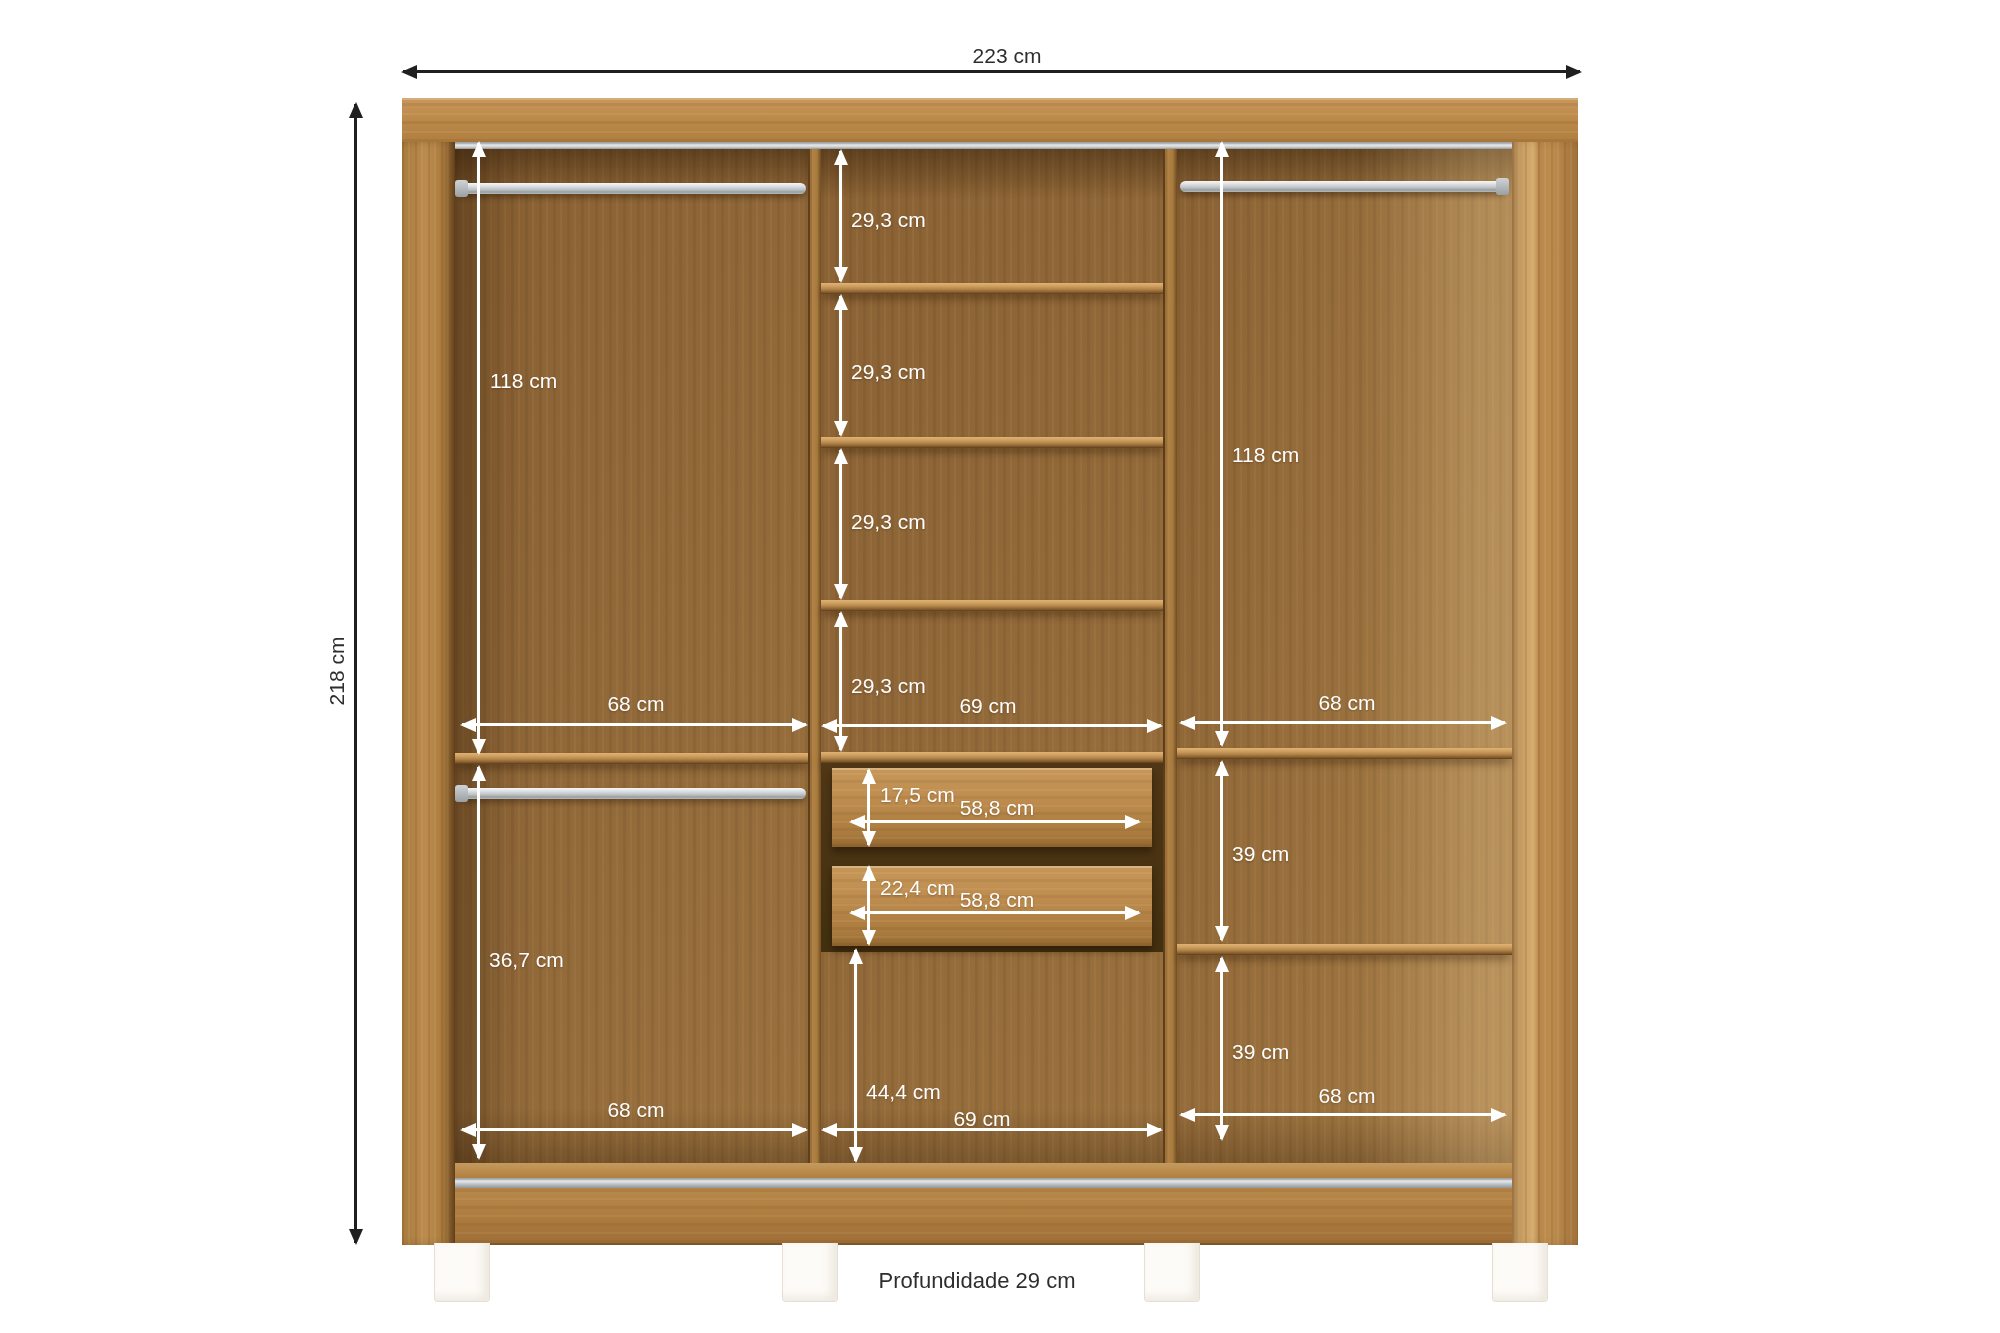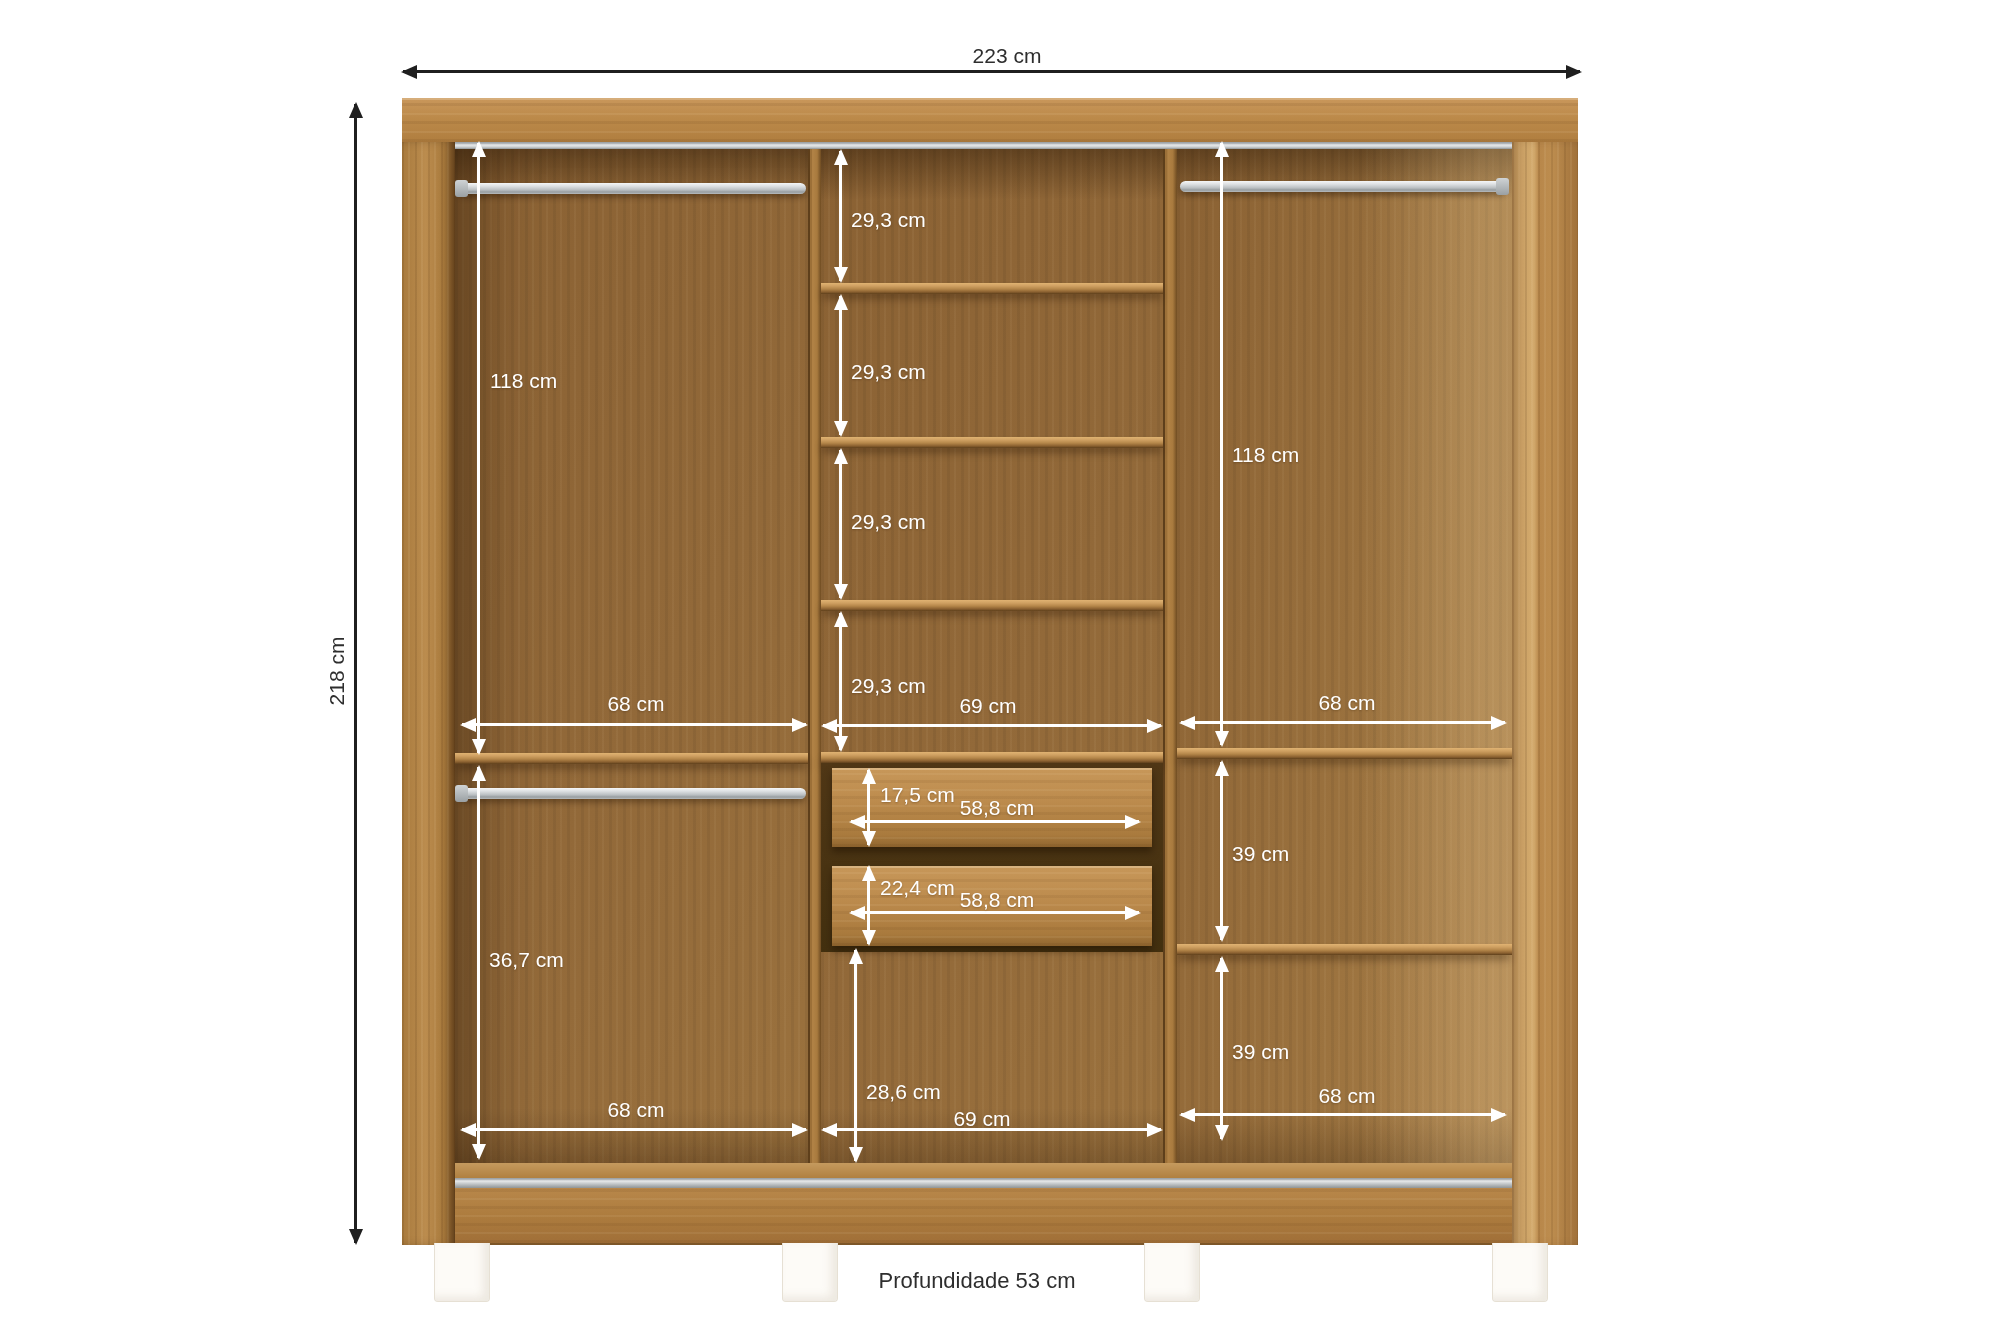--- a/index.html
+++ b/index.html
@@ -198,34 +198,34 @@
   <div class="dim hline white" style="left:851px;top:820px;width:288px;"></div>
   <span class="dlabel" style="left:997px;top:808px;">58,8 cm</span>
 
   <div class="dim vline white" style="left:867px;top:867px;height:77px;"></div>
   <span class="dlabel anchor-left" style="left:880px;top:888px;">22,4 cm</span>
 
   <div class="dim hline white" style="left:851px;top:911px;width:288px;"></div>
   <span class="dlabel" style="left:997px;top:900px;">58,8 cm</span>
 
   <div class="dim vline white" style="left:854px;top:950px;height:211px;"></div>
-  <span class="dlabel anchor-left" style="left:866px;top:1092px;">28,6 cm</span>
+  <span class="dlabel anchor-left" style="left:866px;top:1092px;">44,4 cm</span>
 
   <div class="dim hline white" style="left:823px;top:1128px;width:338px;"></div>
   <span class="dlabel" style="left:982px;top:1119px;">69 cm</span>
 
   <div class="dim vline white" style="left:1220px;top:143px;height:602px;"></div>
   <span class="dlabel anchor-left" style="left:1232px;top:455px;">118 cm</span>
 
   <div class="dim hline white" style="left:1181px;top:721px;width:324px;"></div>
   <span class="dlabel" style="left:1347px;top:703px;">68 cm</span>
 
   <div class="dim vline white" style="left:1220px;top:762px;height:178px;"></div>
   <span class="dlabel anchor-left" style="left:1232px;top:854px;">39 cm</span>
 
   <div class="dim vline white" style="left:1220px;top:958px;height:181px;"></div>
   <span class="dlabel anchor-left" style="left:1232px;top:1052px;">39 cm</span>
 
   <div class="dim hline white" style="left:1181px;top:1113px;width:324px;"></div>
   <span class="dlabel" style="left:1347px;top:1096px;">68 cm</span>
 
-  <span class="dlabel dark big" style="left:977px;top:1281px;">Profundidade 53 cm</span>
+  <span class="dlabel dark big" style="left:977px;top:1281px;">Profundidade 29 cm</span>
 </div>
 
 </body></html>

